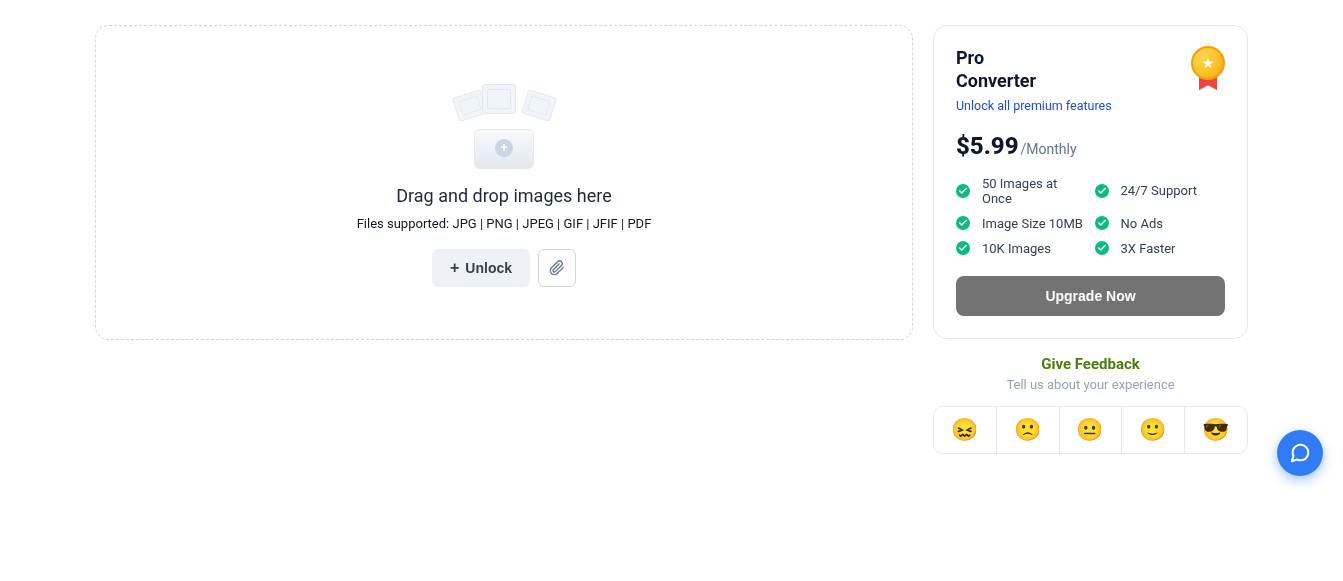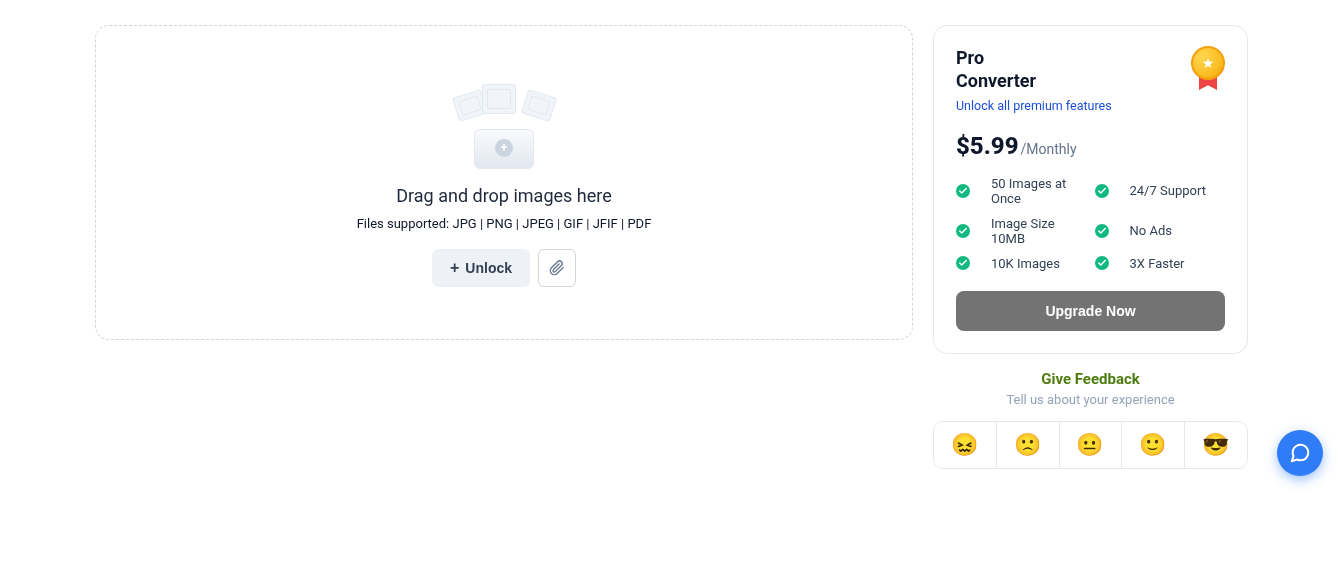--- a/index.html
+++ b/index.html
@@ -218,21 +218,21 @@
     }
     .features {
       display: grid;
       grid-template-columns: 1fr 1fr;
       gap: 10px 8px;
       margin-bottom: 20px;
     }
     .feature {
       display: flex;
       align-items: center;
-      gap: 21px;
+      gap: 12px;
       font-size: 13px;
       color: #334155;
     }
     .check {
       width: 14px;
       height: 14px;
       border-radius: 50%;
       background: #10b981;
       flex-shrink: 0;
       display: flex;

